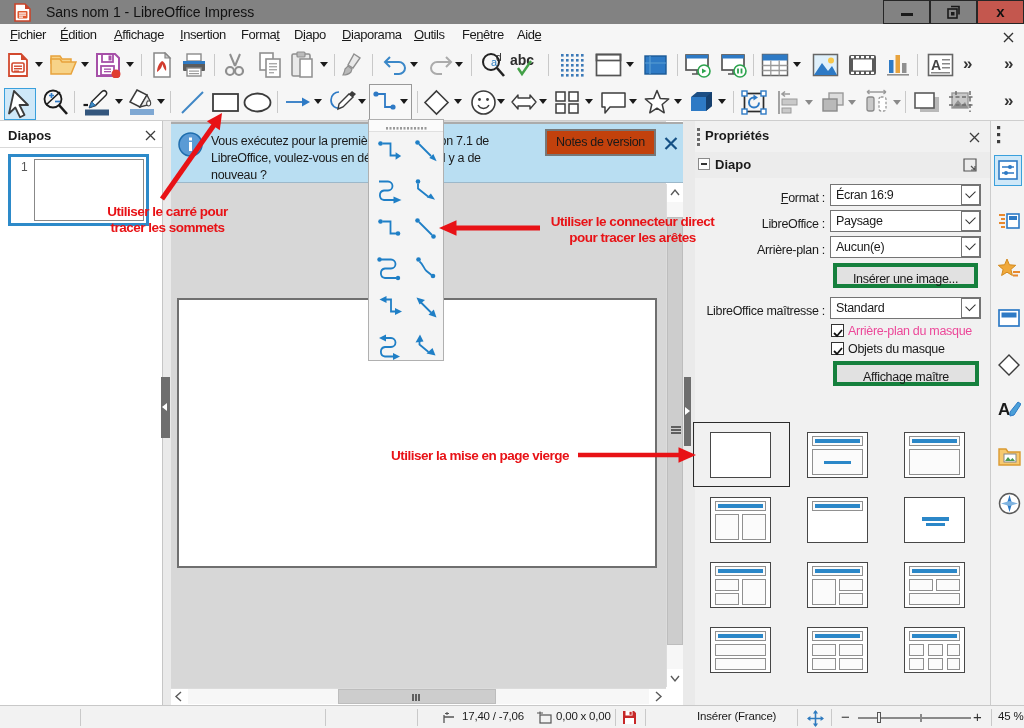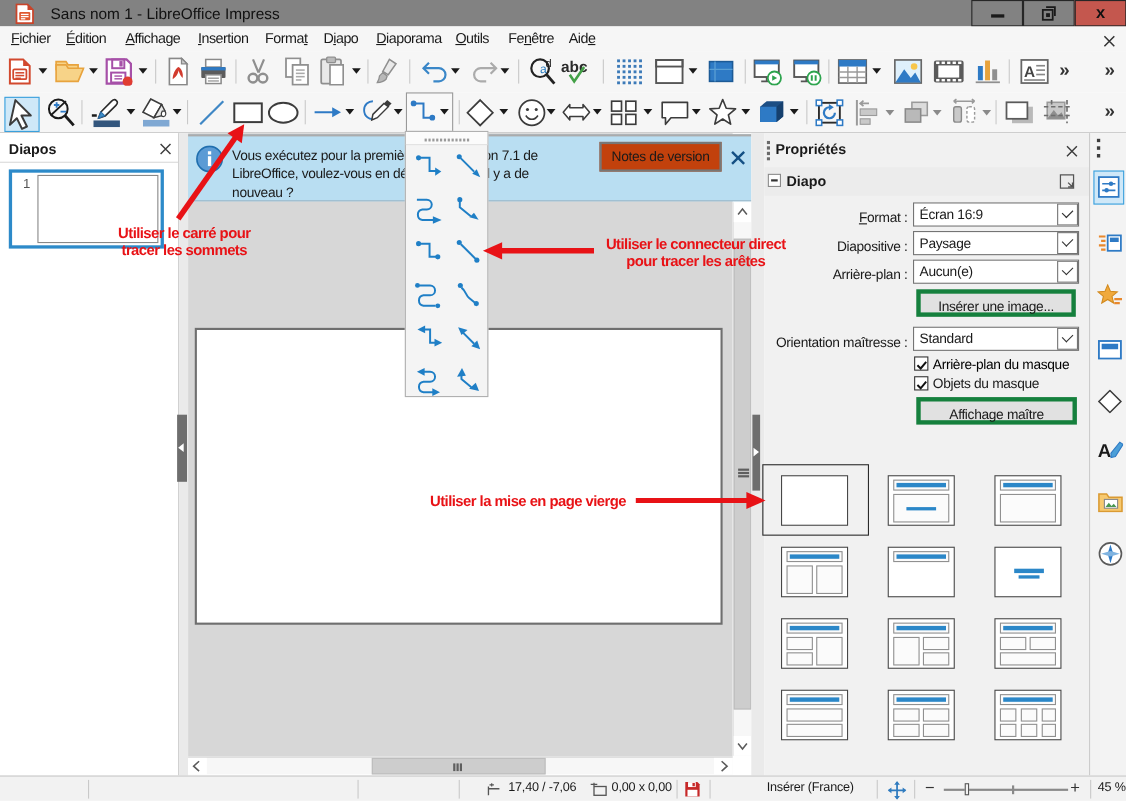--- a/index.html
+++ b/index.html
@@ -560,40 +560,40 @@
    <svg class="ab" style="left:268px;top:6px" width="14" height="14" viewBox="0 0 14 14">
         <path d="M1 1h12v12H1z" fill="none" stroke="#555" stroke-width="1.2"></path>
         <path d="M8 8l4 4M12 8v4h-4" fill="none" stroke="#555" stroke-width="1.2"></path>
       </svg>
  </div>
  <div class="ab lbl" style="left:0px;top:70px;width:130px;"><u>F</u>ormat :</div>
  <div class="ab fld" style="left:135px;top:63px;width:151px;height:22px;">
       <span style="position:absolute;left:5px;top:3px;">Écran 16:9</span>
       <span class="cbox"></span>
     </div>
- <div class="ab lbl" style="left:0px;top:96px;width:130px;">Diapositive :</div>
+ <div class="ab lbl" style="left:0px;top:96px;width:130px;">LibreOffice :</div>
  <div class="ab fld" style="left:135px;top:89px;width:151px;height:22px;">
       <span style="position:absolute;left:5px;top:3px;">Paysage</span>
       <span class="cbox"></span>
     </div>
  <div class="ab lbl" style="left:0px;top:122px;width:130px;">Arrière-plan :</div>
  <div class="ab fld" style="left:135px;top:115px;width:151px;height:22px;">
       <span style="position:absolute;left:5px;top:3px;">Aucun(e)</span>
       <span class="cbox"></span>
     </div>
  <div class="ab fbtn" style="left:138px;top:142px;width:145px;height:25px;line-height:24px;">Insérer une image...</div>
- <div class="ab lbl" style="left:0px;top:183px;width:130px;">Orientation maîtresse :</div>
+ <div class="ab lbl" style="left:0px;top:183px;width:130px;">LibreOffice maîtresse :</div>
  <div class="ab fld" style="left:135px;top:176px;width:151px;height:22px;">
       <span style="position:absolute;left:5px;top:3px;">Standard</span>
       <span class="cbox"></span>
     </div>
  <div class="ab" style="left:136px;top:203px;width:13px;height:13px;border:1.5px solid #333;background:#fff;box-sizing:border-box;"><svg width="11" height="11" viewBox="0 0 11 11">
         <path d="M2 5l3 3 5-6" fill="none" stroke="#111" stroke-width="1.8"></path>
       </svg></div>
- <div class="ab" style="left:153px;top:203px;font-size:12.5px;letter-spacing:-0.3px;color:#000000;">Arrière-plan du masque</div>
+ <div class="ab" style="left:153px;top:203px;font-size:12.5px;letter-spacing:-0.3px;color:#ec4899;">Arrière-plan du masque</div>
  <div class="ab" style="left:136px;top:221px;width:13px;height:13px;border:1.5px solid #333;background:#fff;box-sizing:border-box;"><svg width="11" height="11" viewBox="0 0 11 11">
         <path d="M2 5l3 3 5-6" fill="none" stroke="#111" stroke-width="1.8"></path>
       </svg></div>
  <div class="ab" style="left:153px;top:221px;font-size:12.5px;letter-spacing:-0.3px;color:#1a1a1a;">Objets du masque</div>
  <div class="ab fbtn" style="left:138px;top:240px;width:146px;height:25px;line-height:24px;">Affichage maître</div>
  <div class="ab" style="left:-2px;top:301px;width:97px;height:65px;border:1px solid #2b2b2b;box-sizing:border-box;"></div>
  <div class="ab thumb" style="left:15px;top:311px;width:61px;height:46px;"></div>
  <div class="ab thumb" style="left:112px;top:311px;width:61px;height:46px;">
       <div class="ph" style="left:4px;top:3px;width:51px;height:10px;">
         <div class="bluebar" style="left:2px;top:2px;width:45px;height:4px;"></div>

